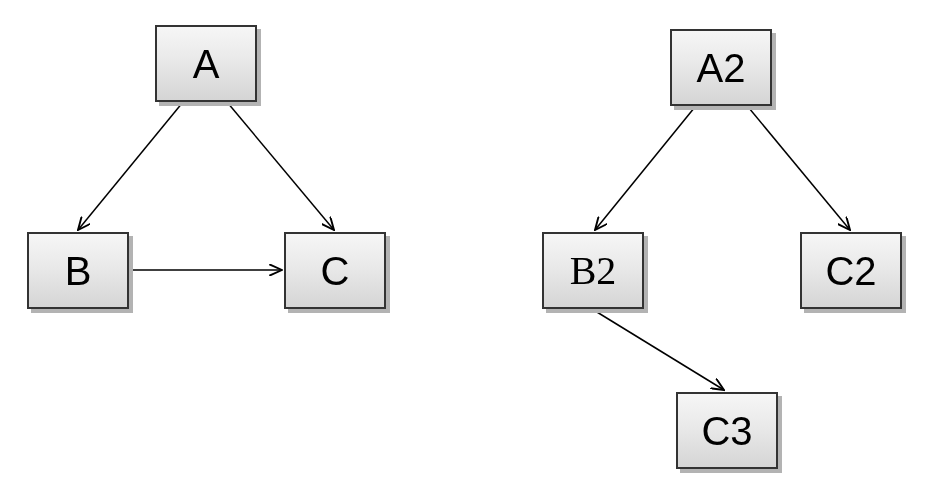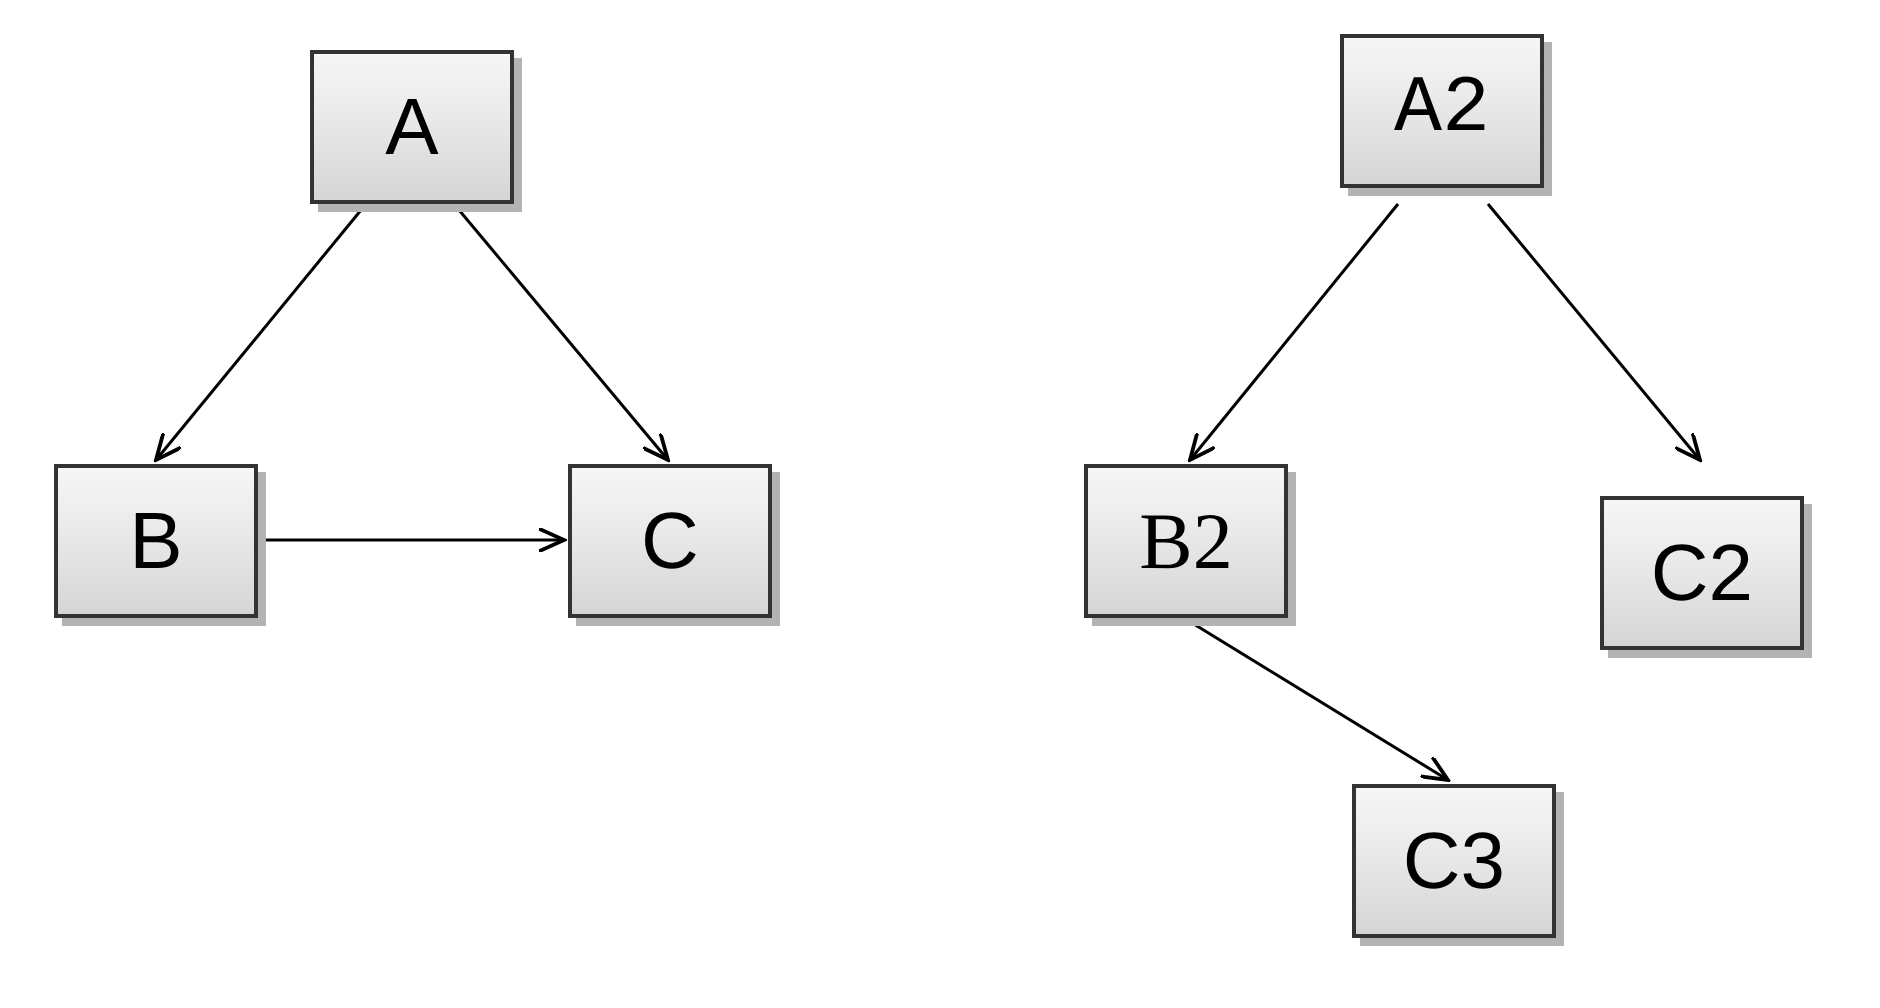--- a/index.html
+++ b/index.html
@@ -65,26 +65,26 @@
   <div class="node" style="left:155px; top:25px;">
     <span class="node-label">A</span>
   </div>
   <div class="node" style="left:27px; top:232px;">
     <span class="node-label">B</span>
   </div>
   <div class="node" style="left:284px; top:232px;">
     <span class="node-label">C</span>
   </div>
 
-  <div class="node" style="left:670px; top:17px;font-family:Liberation Mono, monospace;">
+  <div class="node" style="left:670px; top:29px;">
     <span class="node-label">A2</span>
   </div>
   <div class="node" style="left:542px; top:232px;font-family:Liberation Serif, serif;">
     <span class="node-label">B2</span>
   </div>
-  <div class="node" style="left:800px; top:248px;">
+  <div class="node" style="left:800px; top:232px;">
     <span class="node-label">C2</span>
   </div>
   <div class="node" style="left:676px; top:392px;align-items:center;">
     <span class="node-label">C3</span>
   </div>
 
 </div>
 
 </body></html>

